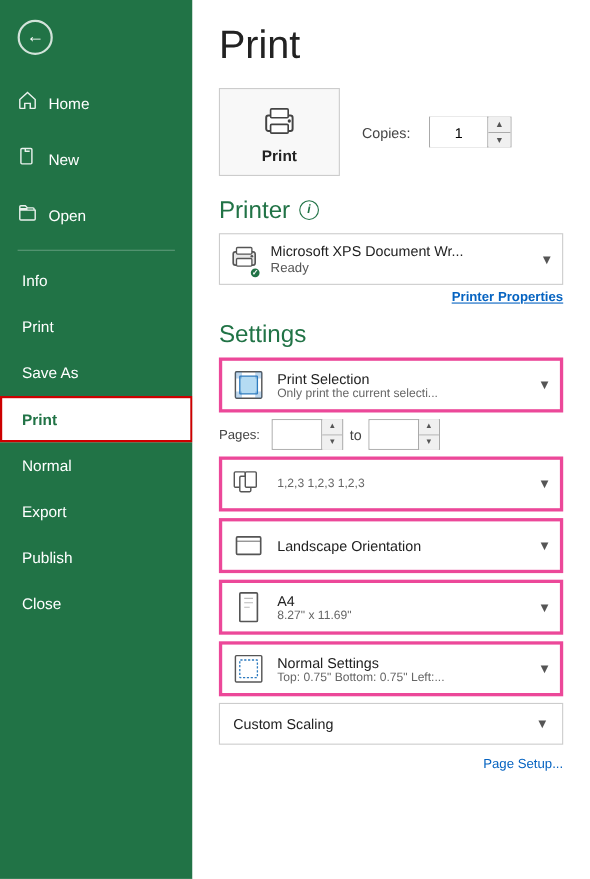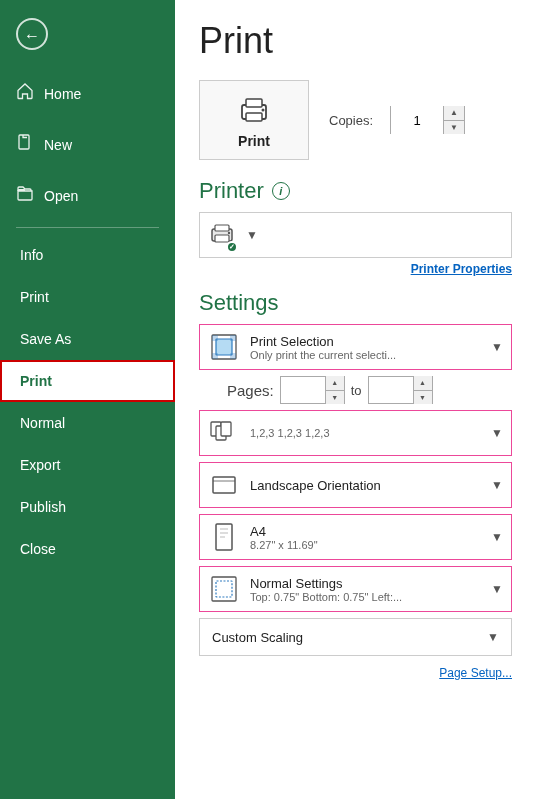--- a/index.html
+++ b/index.html
@@ -258,21 +258,21 @@
       margin-bottom: 14px;
       font-weight: bold;
     }
 
     
     .settings-section {
       margin-bottom: 10px;
     }
 
     .settings-dropdown {
-      border: 1px solid #ec4899;
+      border: 3px solid #ec4899;
       display: flex;
       align-items: center;
       padding: 6px 8px;
       cursor: pointer;
       margin-bottom: 6px;
       background: #fff;
       min-height: 46px;
     }
     .settings-icon {
       width: 32px;
@@ -293,24 +293,23 @@
     }
 
     
     .pages-row {
       display: flex;
       align-items: center;
       gap: 6px;
       margin-bottom: 6px;
     }
     .pages-label {
-      font-size: 15px;
+      font-size: 12px;
       color: #444;
       min-width: 42px;
-      margin-left: 28px;
     }
     .pages-input-box {
       display: flex;
       align-items: center;
       border: 1px solid #aaa;
       height: 28px;
     }
     .pages-input {
       width: 44px;
       height: 26px;
@@ -357,21 +356,20 @@
       flex: 1;
       font-size: 13px;
       color: #222;
     }
 
     .page-setup-link {
       text-align: right;
       font-size: 12px;
       color: #0563c1;
       cursor: pointer;
-      text-decoration: underline;
       margin-top: 4px;
     }
 
     
   </style>
 </head>
 <body>
 
 <div class="sidebar">
 
@@ -474,20 +472,24 @@
 
   <div class="printer-dropdown">
     <div class="printer-icon-area">
       <svg class="printer-small-icon" viewBox="0 0 28 28" fill="none">
         <rect x="4" y="10" width="20" height="12" rx="2" stroke="#555" stroke-width="1.5" fill="#e8e8e8"></rect>
         <rect x="7" y="6" width="14" height="6" rx="1" stroke="#555" stroke-width="1.2" fill="white"></rect>
         <rect x="7" y="16" width="14" height="7" rx="1" stroke="#555" stroke-width="1.2" fill="white"></rect>
         <circle cx="21" cy="14" r="1.2" fill="#555"></circle>
       </svg>
       <div class="printer-ready-badge"></div>
+    </div>
+    <div class="printer-info">
+      <div class="printer-name">Microsoft XPS Document Wr...</div>
+      <div class="printer-status">Ready</div>
     </div>
     <span class="dropdown-arrow">▼</span>
   </div>
 
   <div class="printer-properties-link">Printer Properties</div>
 
   <div class="section-header">
     <span class="section-title">Settings</span>
   </div>
 

